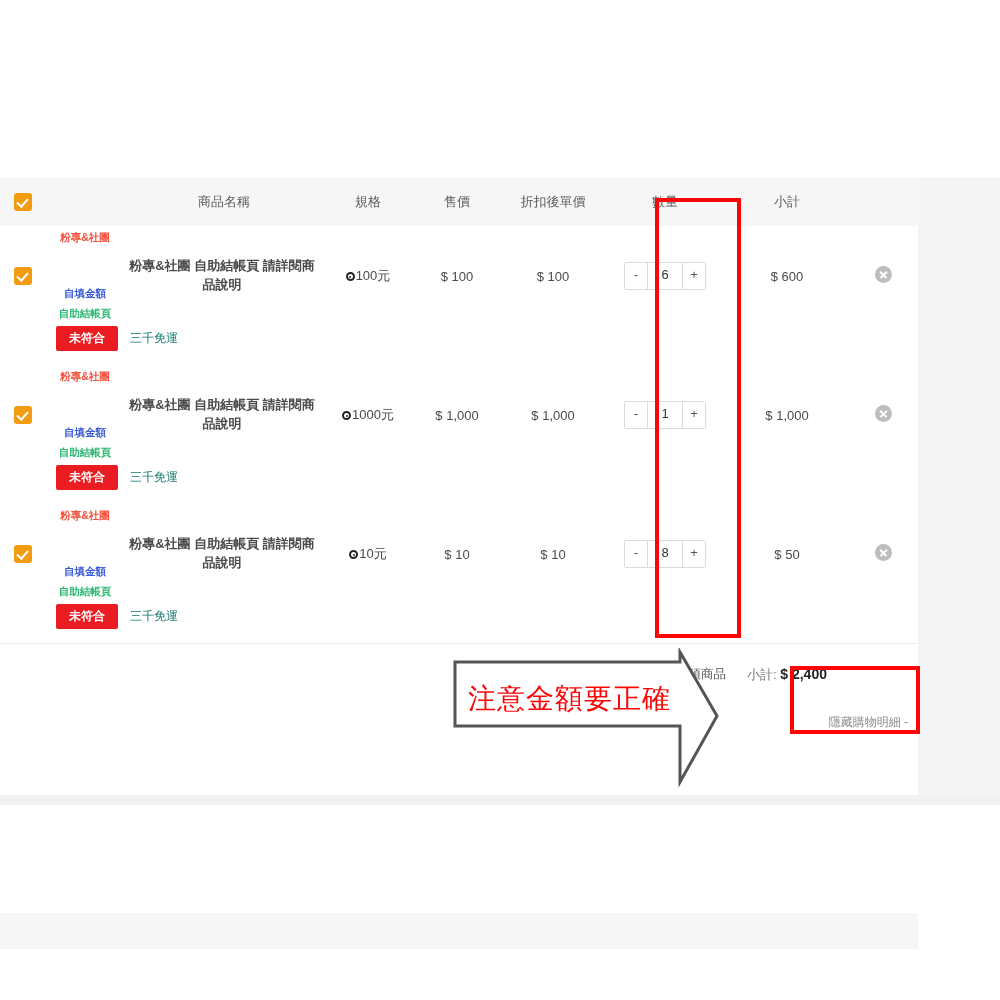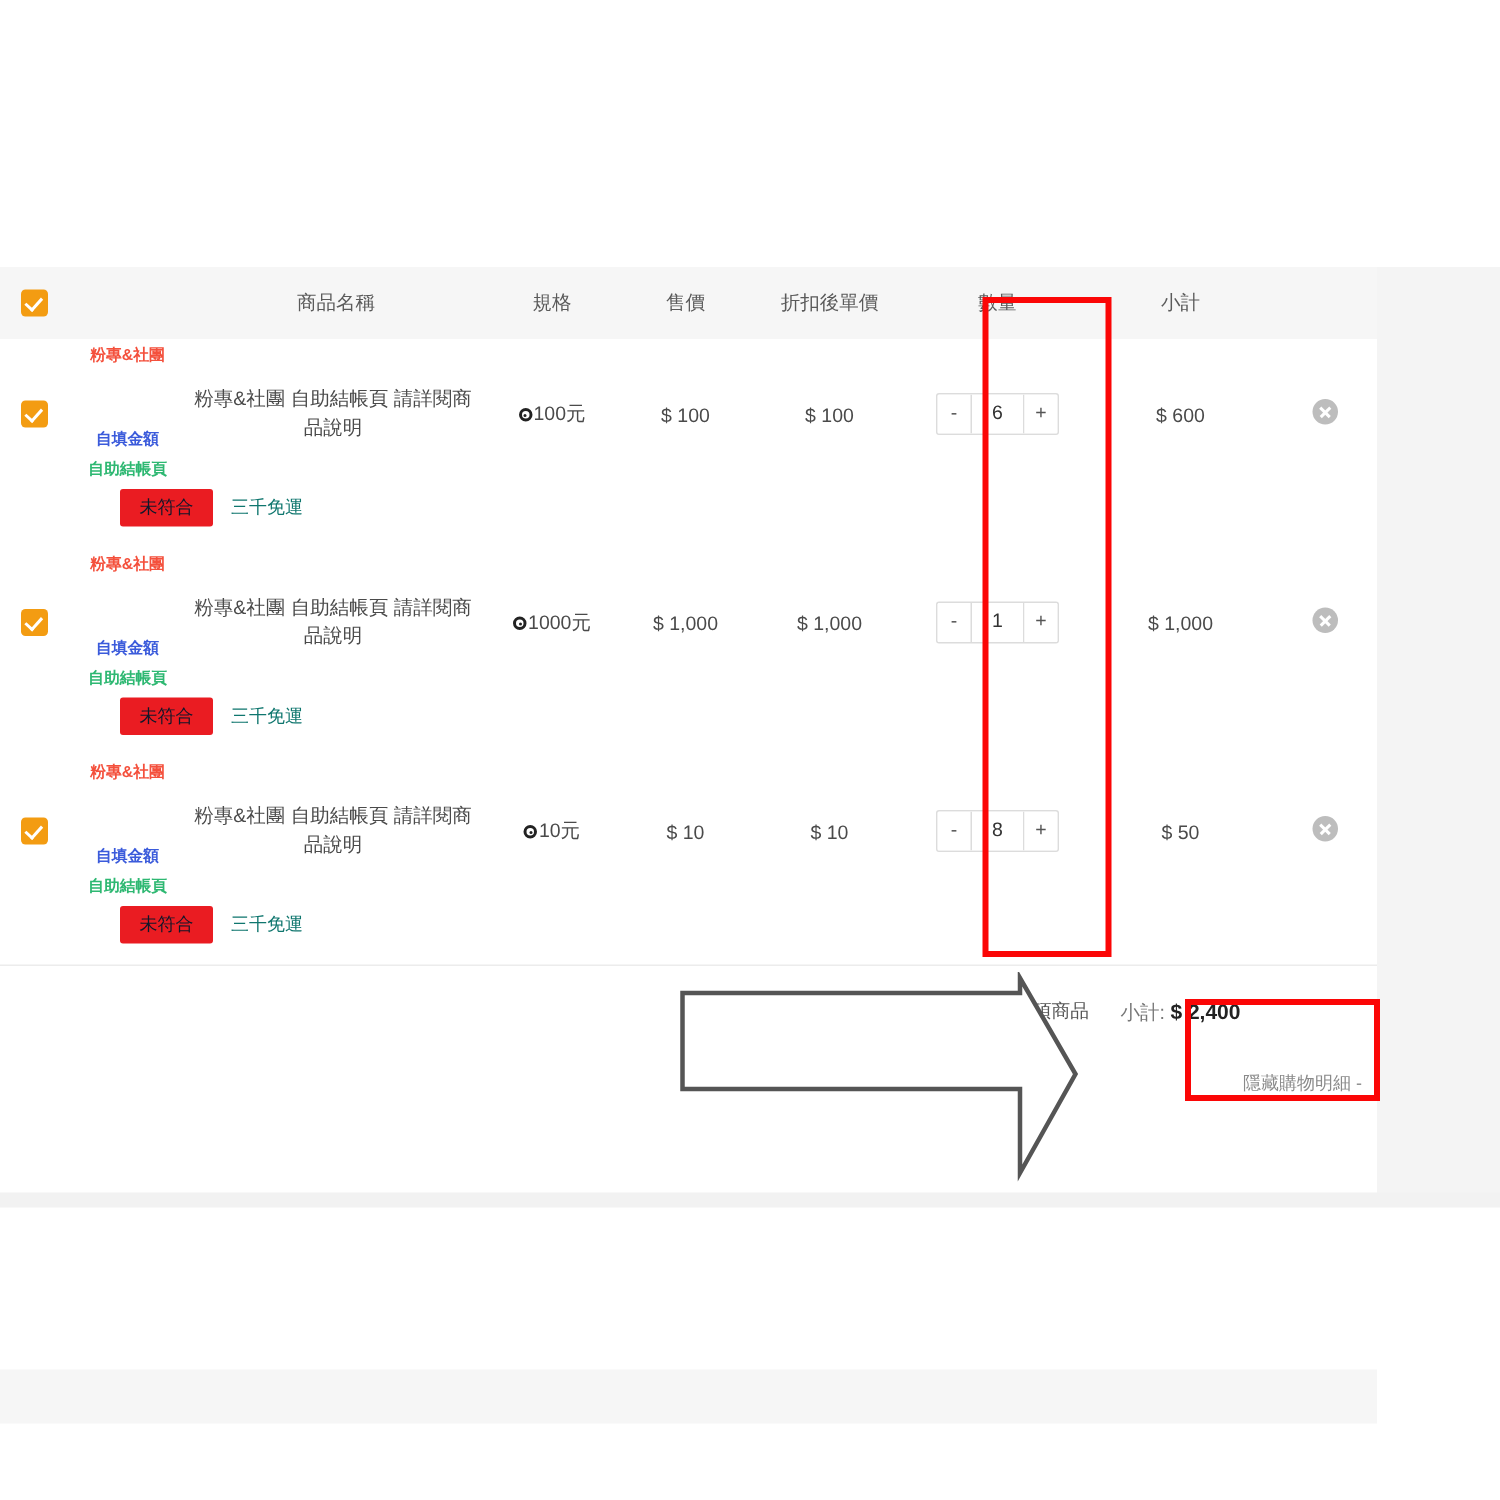--- a/index.html
+++ b/index.html
@@ -130,20 +130,21 @@
   .tag-green { color: #2eb872; }
 
   .name-cell {
     text-align: left;
     vertical-align: middle;
     font-size: 12.5px;
     color: #444;
     line-height: 1.45;
     padding-left: 2px !important;
     padding-right: 6px !important;
+    font-weight: bold;
   }
 
   .spec-cell {
     font-size: 12.5px;
     color: #3c3c3c;
     white-space: nowrap;
   }
   .spec-icon {
     display: inline-block;
     width: 9px;
@@ -226,27 +227,26 @@
     vertical-align: top;
   }
   .ship-wrap {
     display: flex;
     align-items: center;
     gap: 12px;
     padding-left: 56px;
   }
   .ship-badge {
     background: #ea1c22;
-    color: #0f172a;
+    color: #ffffff;
     font-size: 12px;
-    font-weight: normal;
+    font-weight: bold;
     padding: 4px 13px;
     border-radius: 2px;
     white-space: nowrap;
-    margin-left: 24px;
   }
   .ship-text {
     font-size: 12px;
     color: #0f766e;
     white-space: nowrap;
     text-align: center;
   }
 
   
   .totals-row { height: 62px; }
@@ -539,15 +539,16 @@
   <div class="footer-band2"></div>
 
   <div class="anno-box-qty"></div>
   <div class="anno-box-sub"></div>
 
 
   <div class="anno-arrow-2">
     <svg width="268" height="140" viewBox="0 0 268 140">
       <polygon points="3,14 228,14 228,4 265,68 228,134 228,78 3,78" fill="#ffffff" stroke="#555555" stroke-width="3" stroke-linejoin="miter"></polygon>
     </svg>
+    <div class="label">注意金額要正確</div>
   </div>
 
 </div>
 
 </body></html>

